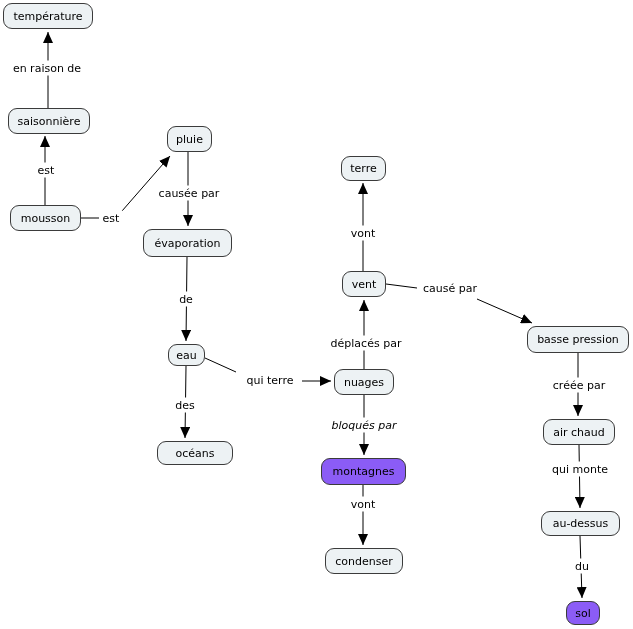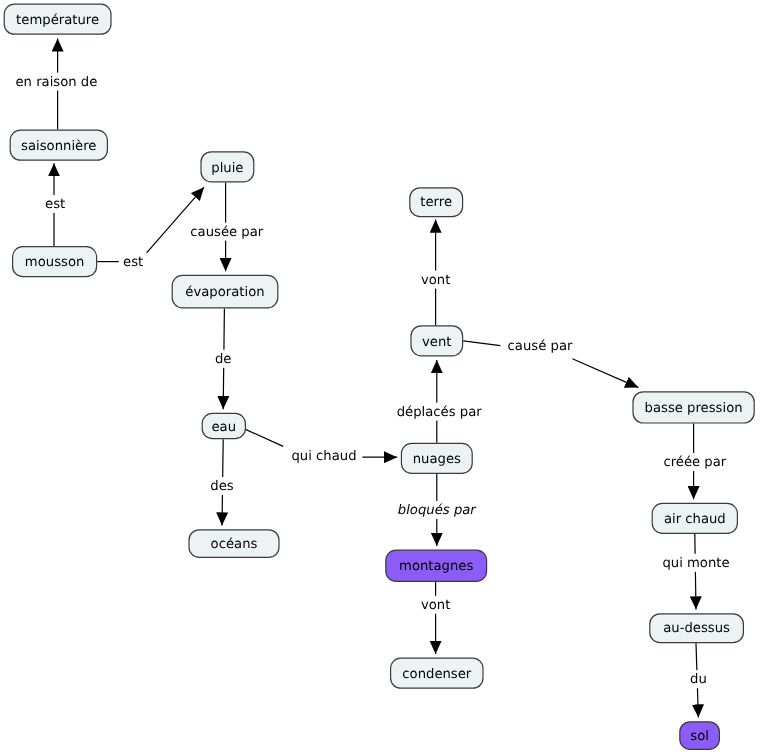--- a/index.html
+++ b/index.html
@@ -120,21 +120,21 @@
     </div>
     <div class="node" style="left: 566px; top: 601px; width: 34px; height: 24px; background: #8b5cf6; border-color: rgb(59, 59, 59); color: rgb(0, 0, 0);">
       <span>sol</span>
     </div>
     <div class="edge-label" style="left: 47px; top: 68px; background: rgb(255, 255, 255);">en raison de</div>
     <div class="edge-label" style="left: 46px; top: 170px; background: rgb(255, 255, 255);">est</div>
     <div class="edge-label" style="left: 111px; top: 218px; background: rgb(255, 255, 255);">est</div>
     <div class="edge-label" style="left: 189px; top: 193px; background: rgb(255, 255, 255);">causée par</div>
     <div class="edge-label" style="left: 186px; top: 299px; background: rgb(255, 255, 255);">de</div>
     <div class="edge-label" style="left: 185px; top: 405px; background: rgb(255, 255, 255);">des</div>
-    <div class="edge-label" style="left: 270px; top: 380px; background: rgb(255, 255, 255);">qui chaud</div>
+    <div class="edge-label" style="left: 270px; top: 380px; background: rgb(255, 255, 255);">qui terre</div>
     <div class="edge-label" style="left: 363px; top: 233px; background: rgb(255, 255, 255);">vont</div>
     <div class="edge-label" style="left: 366px; top: 343px; background: rgb(255, 255, 255);">déplacés par</div>
     <div class="edge-label" style="left: 364px; top: 425px; background: rgb(255, 255, 255); font-style: italic;">bloqués par</div>
     <div class="edge-label" style="left: 363px; top: 504px; background: rgb(255, 255, 255);">vont</div>
     <div class="edge-label" style="left: 450px; top: 288px; background: rgb(255, 255, 255);">causé par</div>
     <div class="edge-label" style="left: 579px; top: 385px; background: rgb(255, 255, 255);">créée par</div>
     <div class="edge-label" style="left: 580px; top: 469px; background: rgb(255, 255, 255);">qui monte</div>
     <div class="edge-label" style="left: 582px; top: 566px; background: rgb(255, 255, 255);">du</div>
   </div>
 

